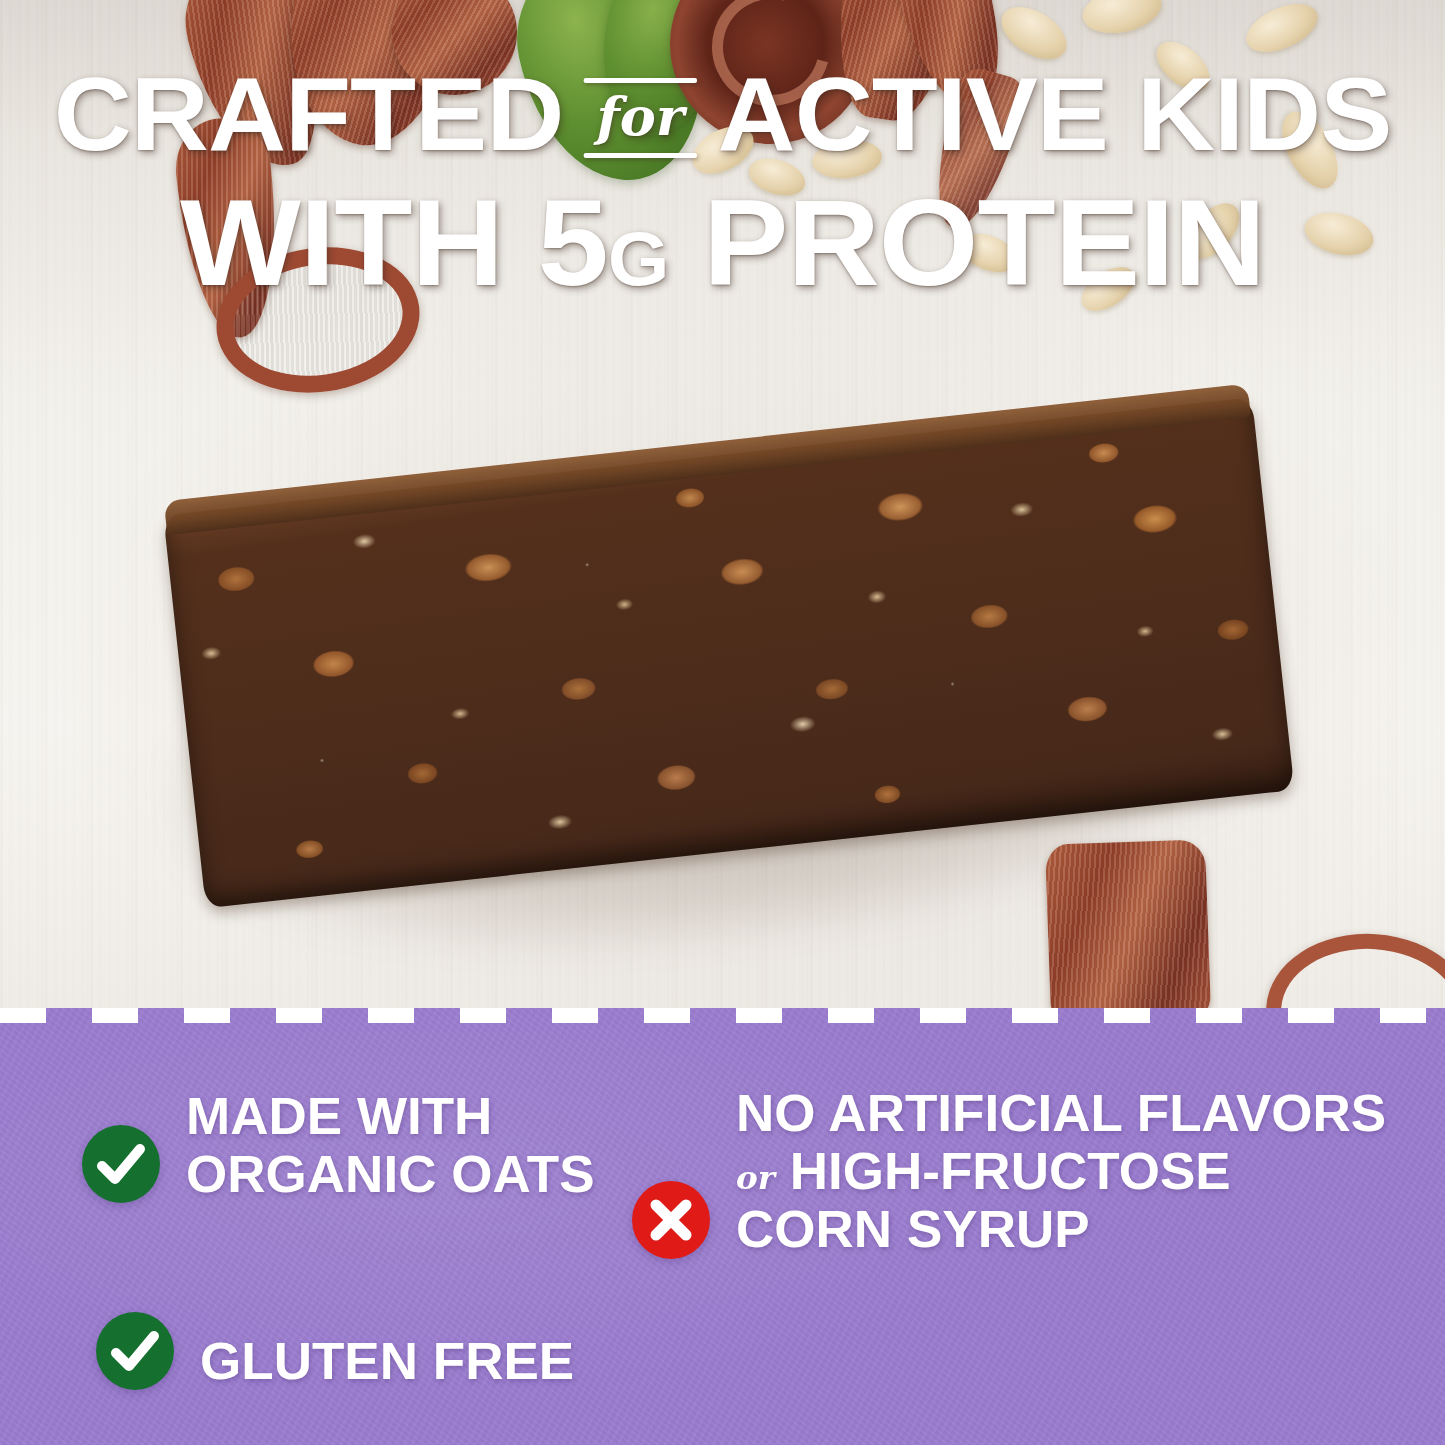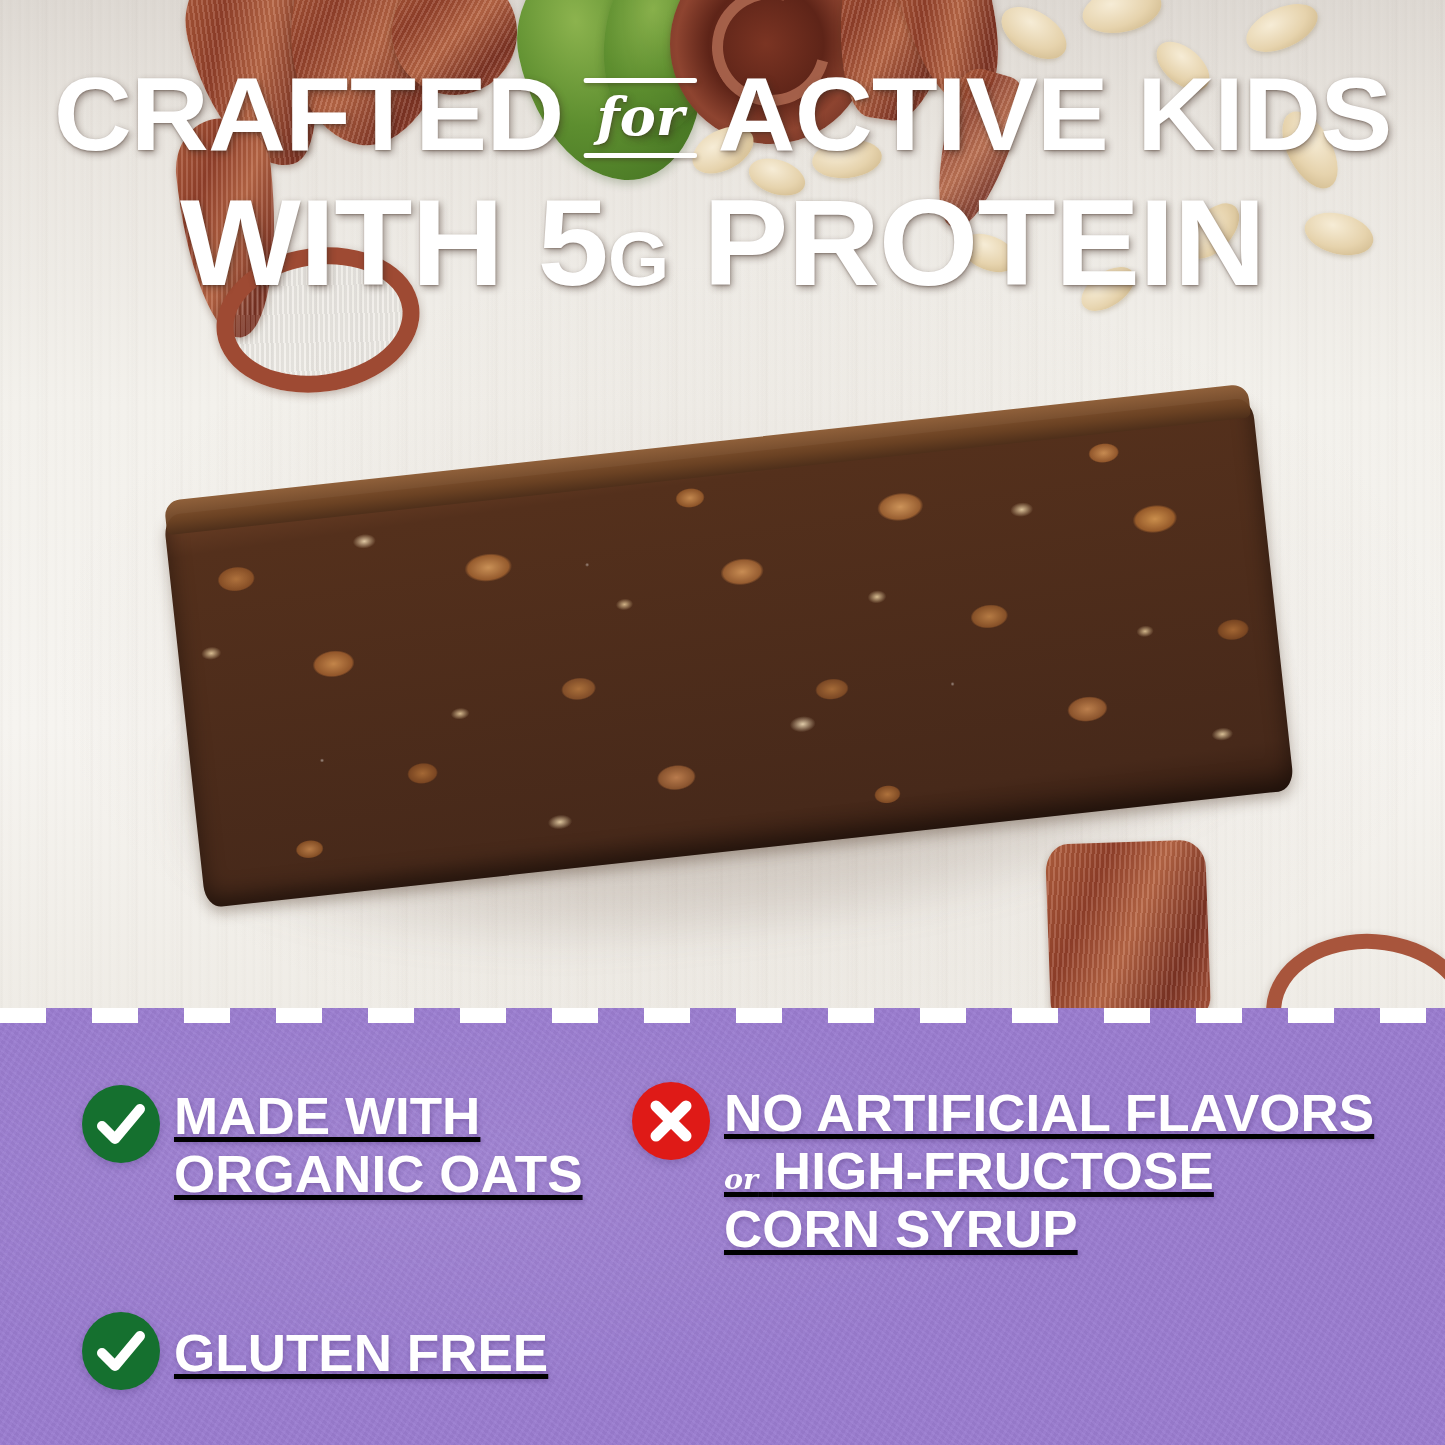--- a/index.html
+++ b/index.html
@@ -265,23 +265,22 @@
 
   .claims {
     position: absolute;
     left: 0; top: 0;
     width: 1445px; height: 437px;
     z-index: 3;
   }
   .claim {
     position: absolute;
     display: flex;
-    align-items: flex-start;
-    gap: 14px;
-    text-decoration: underline;
+    align-items: flex-end;
+    gap: 26px;
   }
   .claim-icon {
     flex: 0 0 auto;
     width: 78px;
     height: 78px;
     border-radius: 50%;
     display: flex;
     align-items: center;
     justify-content: center;
     box-shadow: 0 3px 8px rgba(60,35,100,.25);
@@ -296,30 +295,30 @@
     letter-spacing: 0px;
     text-shadow: 1px 2px 5px rgba(70,40,110,.35);
     transform: scaleX(1.02);
     transform-origin: left center;
     padding-top: 2px;
   }
   .claim-text .or {
     font-family: "DejaVu Serif", serif;
     font-style: italic;
     font-weight: bold;
-    font-size: 28px;
+    font-size: 32px;
     text-transform: lowercase;
     letter-spacing: 0;
   }
   .claim-line { white-space: nowrap; display: block; }
 
   
   .claim-a { left: 82px;  top: 1085px; }
   .claim-b { left: 632px; top: 1082px; }
-  .claim-c { left: 82px;  top: 1312px; }
+  .claim-c { left: 96px;  top: 1312px; }
   .claim-d { left: 668px; top: 1312px; }
   
   .claims .claim { transform: translateY(-1008px); }
 </style>
 </head>
 <body>
 
 <div class="banner">
 
   <div class="photo">

